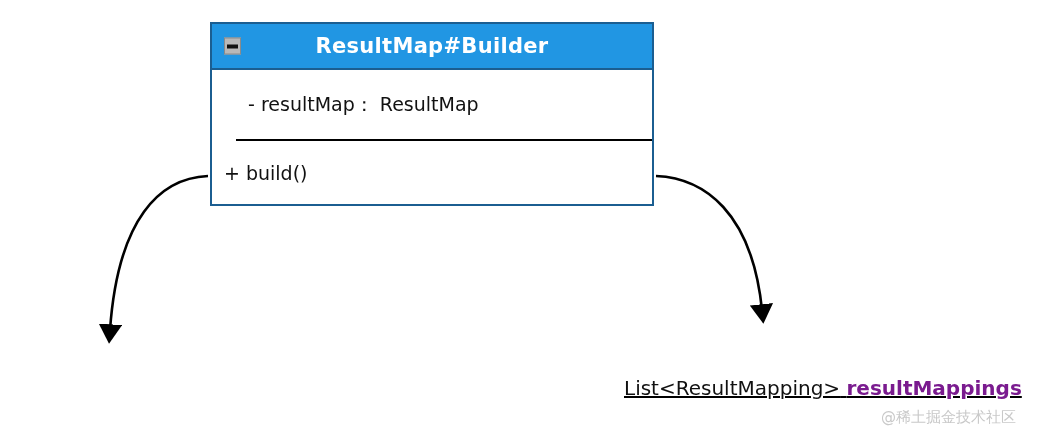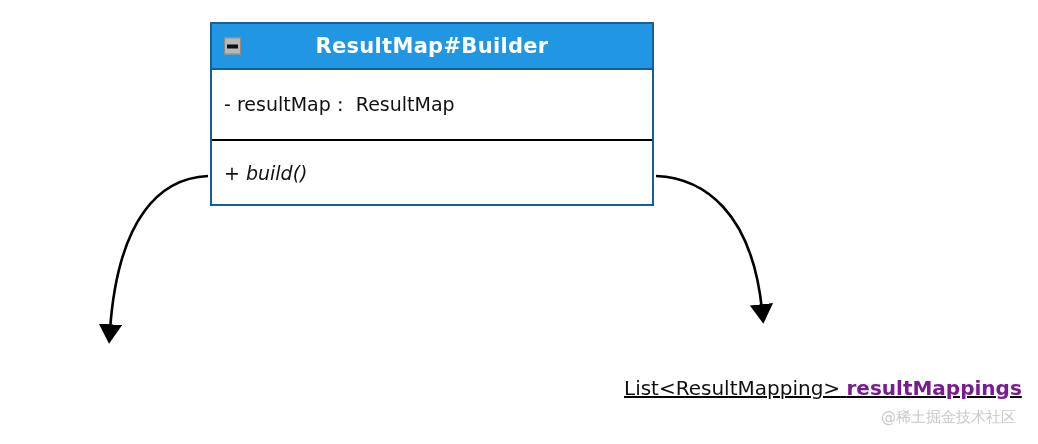--- a/index.html
+++ b/index.html
@@ -68,24 +68,24 @@
 
   .uml-section {
     position: relative;
     box-sizing: border-box;
     display: flex;
     align-items: center;
   }
   .uml-attributes {
     height: 71px;
     border-bottom: 2px solid #000000;
+    margin-left: 24px;
   }
   .uml-methods {
     height: 63px;
-    font-style: italic;
   }
   .uml-row-text {
     padding-left: 12px;
     font-size: 19px;
     color: #111111;
     font-family: "DejaVu Sans", sans-serif;
     white-space: pre;
   }
 
   

